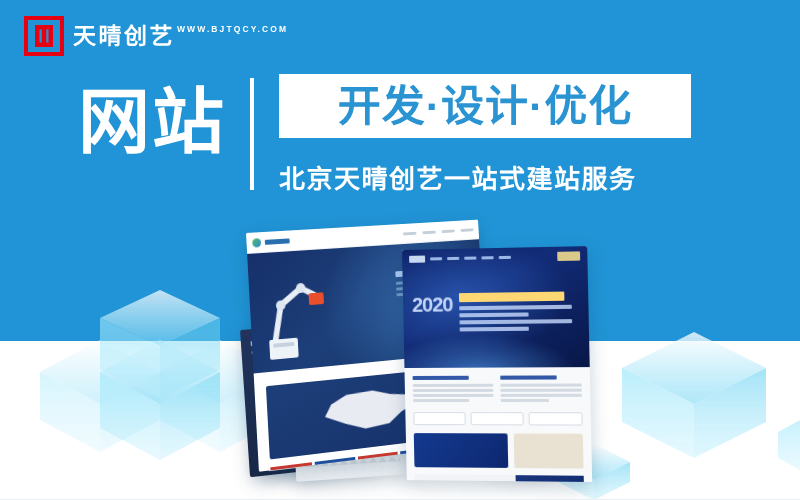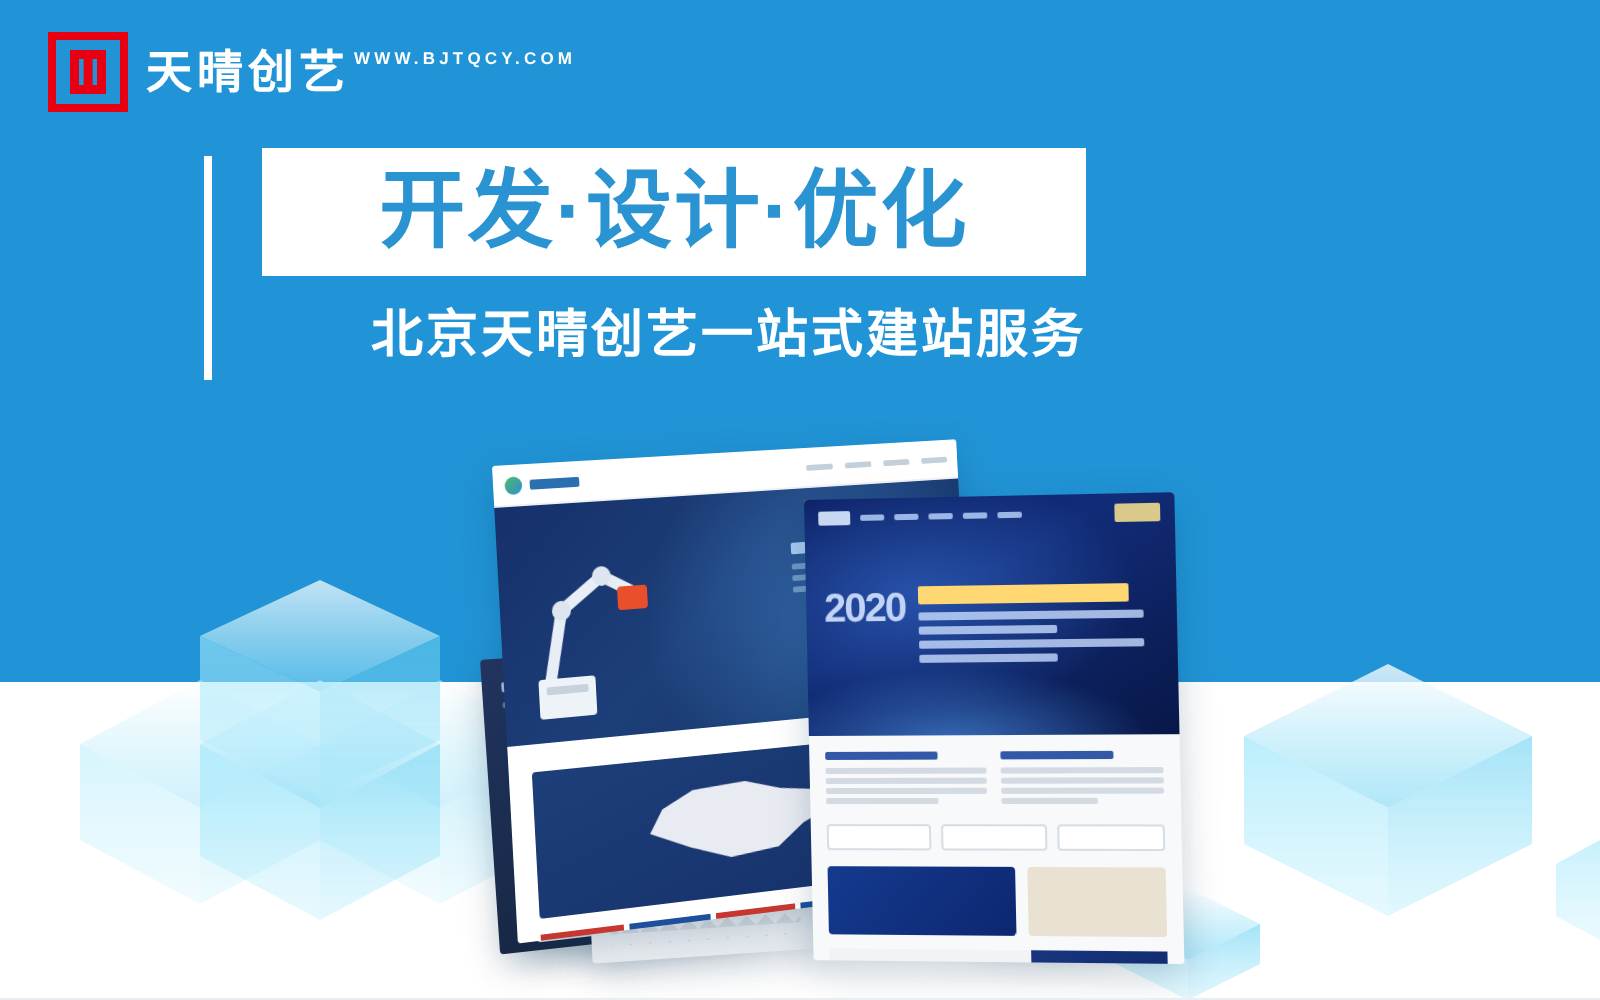--- a/index.html
+++ b/index.html
@@ -109,28 +109,28 @@
   }
   .keywords{
     color:#2a93d1;
     font-size:43px;
     font-weight:bold;
     letter-spacing:1px;
     line-height:1;
     white-space:nowrap;
   }
   .subtitle{
-    margin-top:16px;
+    margin-top:28px;
     color:#ffffff;
     font-size:26px;
     font-weight:bold;
     letter-spacing:1.5px;
     line-height:1;
     white-space:nowrap;
-    text-align:right;
+    text-align:left;
     width:412px;
   }
 
   
   .cubes{
     position:absolute;
     left:0; top:0;
     width:800px; height:500px;
     pointer-events:none;
   }
@@ -604,20 +604,21 @@
         <rect x="11" y="26.5" width="18" height="4.5" fill="#e60012"></rect>
       </svg>
     </span>
     <span class="logo-text">
       <span class="logo-cn">天晴创艺</span>
       <span class="logo-url">WWW.BJTQCY.COM</span>
     </span>
   </div>
 
   <div class="headline">
+    <span class="headline-main">网站</span>
     <span class="divider"></span>
     <span class="headline-right">
       <span class="keywords-box">
         <span class="keywords">开发·设计·优化</span>
       </span>
       <span class="subtitle">北京天晴创艺一站式建站服务</span>
     </span>
   </div>
 
   <div class="bottom-rule"></div>

